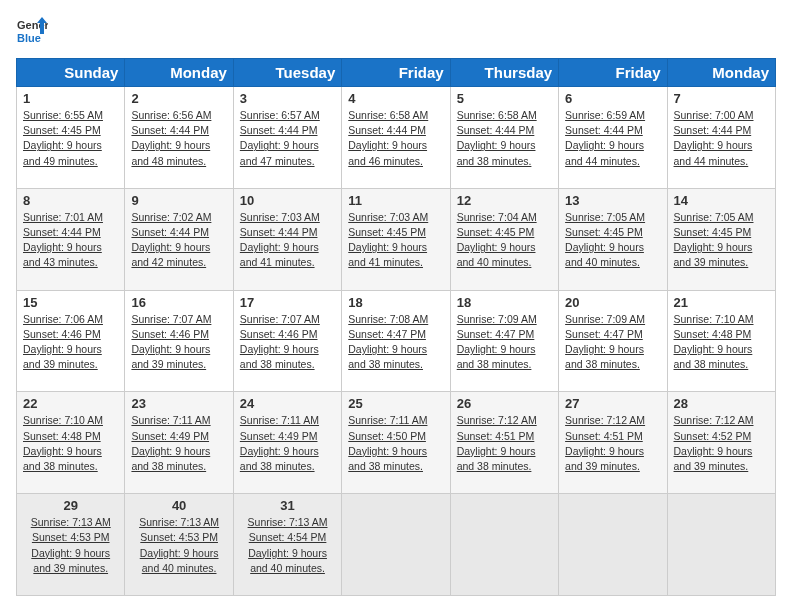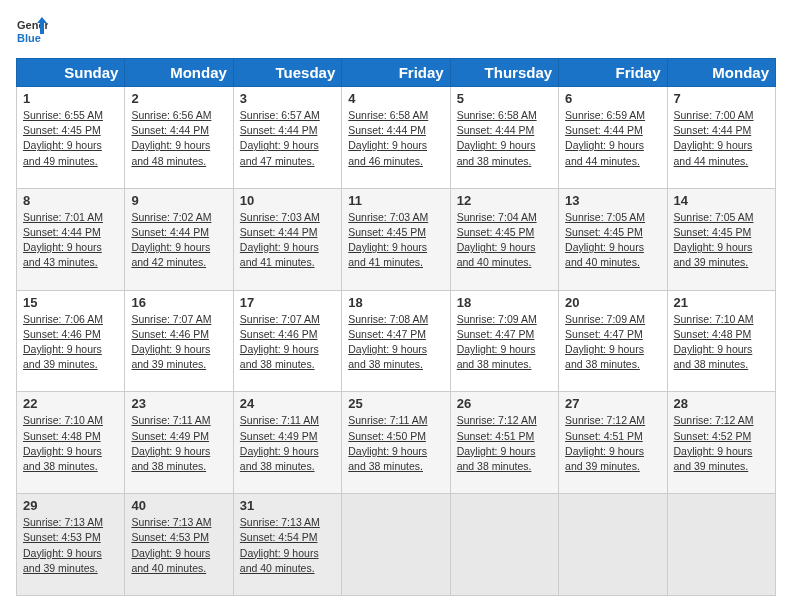--- a/index.html
+++ b/index.html
@@ -62,20 +62,21 @@
       border: 1px solid #ccc;
       font-size: 10.5px;
       color: #333;
       background: #fff;
     }
     .calendar tr:nth-child(even) td {
       background: #f5f5f5;
     }
     .calendar tr:last-child td {
       background: #ebebeb;
+      text-align: center;
     }
     .day-num {
       font-size: 13px;
       font-weight: bold;
       display: block;
       margin-bottom: 2px;
     }
     .day-info {
       line-height: 1.45;
       text-decoration: underline;

